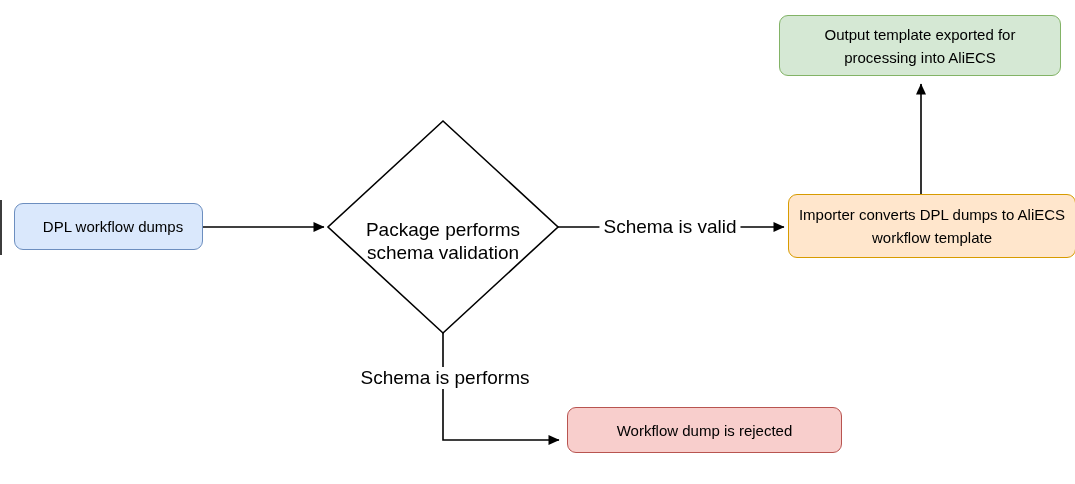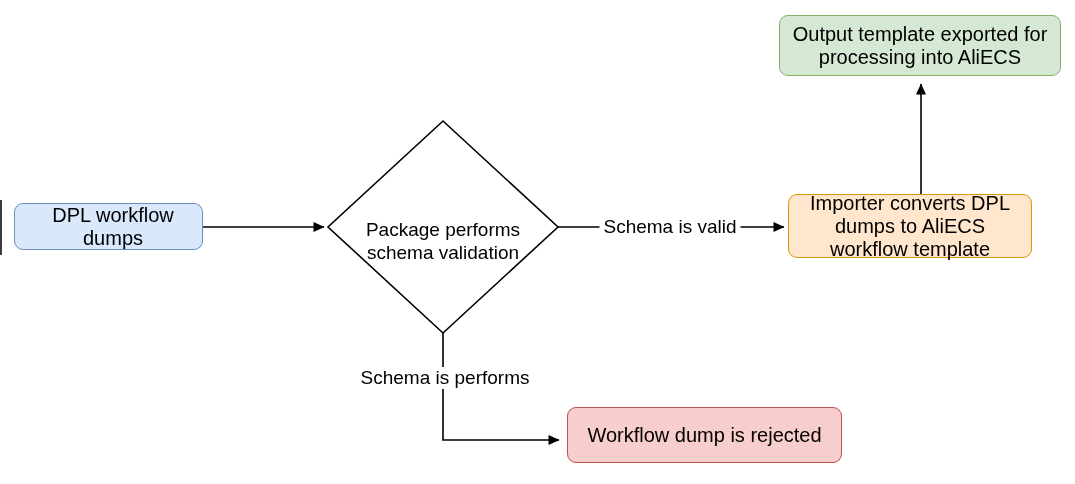--- a/index.html
+++ b/index.html
@@ -37,38 +37,38 @@
   }
   .node {
     position: absolute;
     box-sizing: border-box;
     display: flex;
     align-items: center;
     justify-content: center;
     text-align: center;
     border-radius: 9px;
     border: 1.6px solid;
-    font-size: 20px;
+    font-size: 15px;
     line-height: 23px;
     padding: 2px 8px;
   }
   .node-input {
     left: 14px;  top: 203px;  width: 189px; height: 47px;
     background: var(--input-fill);  border-color: var(--input-stroke); padding-left: 17px;
   }
   .node-importer {
-    left: 788px; top: 194px; width: 244px; height: 64px;
+    left: 788px; top: 194px; width: 288px; height: 64px;
     background: var(--importer-fill); border-color: var(--importer-stroke);
   }
   .node-output {
     left: 779px; top: 15px;  width: 282px; height: 61px;
     background: var(--output-fill); border-color: var(--output-stroke);
   }
   .node-rejected {
-    left: 567px; top: 407px; width: 275px; height: 56px;
+    left: 567px; top: 407px; width: 275px; height: 46px;
     background: var(--rejected-fill); border-color: var(--rejected-stroke);
   }
   .decision-label {
     position: absolute;
     left: 443px; top: 241px;
     width: 180px;
     transform: translate(-50%, -50%);
     text-align: center;
     font-size: 19px;
     line-height: 23px;

